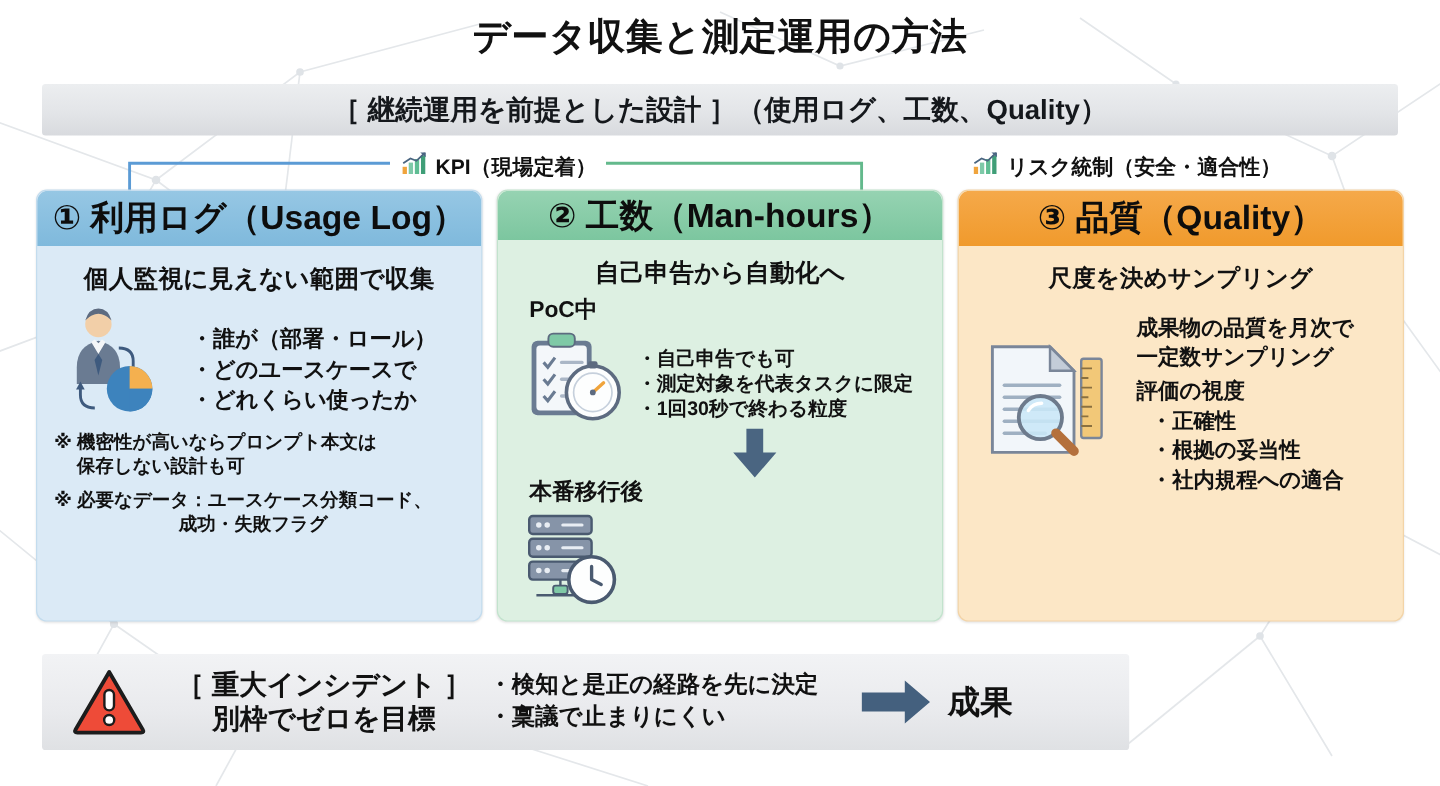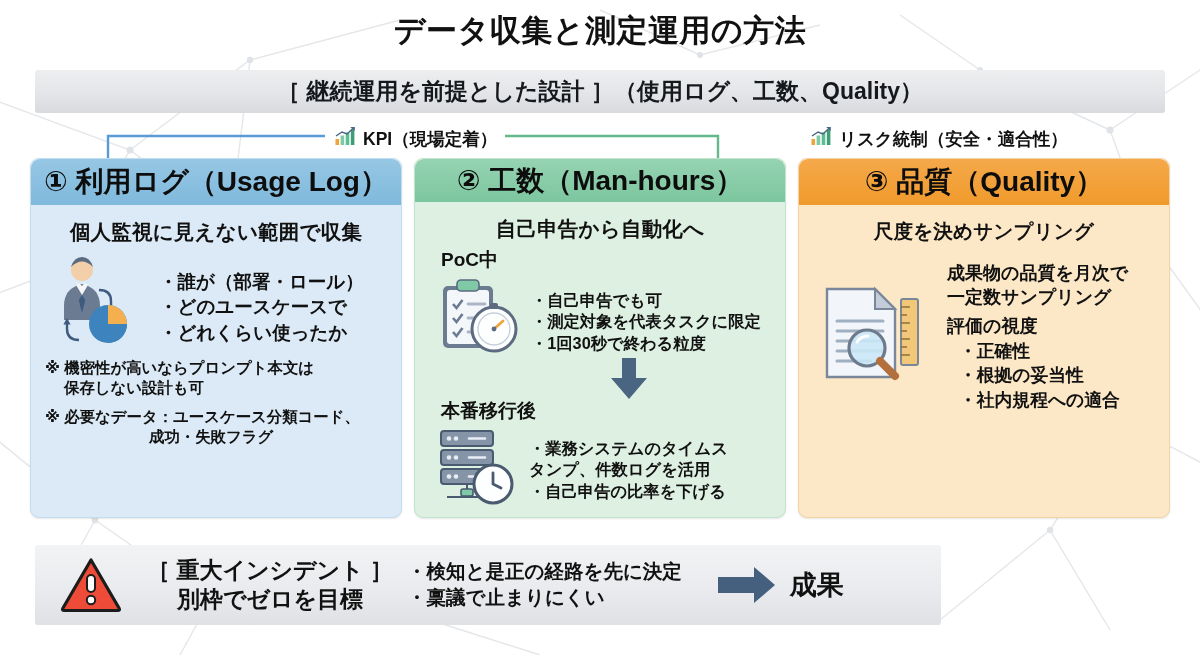--- a/index.html
+++ b/index.html
@@ -289,24 +289,20 @@
                 <path d="M34 13.5 L50 13.5"></path>
                   <path d="M34 32.5 L50 32.5"></path>
                   <path d="M34 51.5 L50 51.5"></path>
               </g>
               <path d="M32 59 L32 66 M12 72 L52 72 M32 66 L32 72" stroke="#4a5a70" stroke-width="2" fill="none"></path>
               <rect x="26" y="64" width="12" height="7" rx="2" fill="#7fc9a6" stroke="#4a5a70" stroke-width="1.6"></rect>
               <circle cx="58" cy="59" r="19" fill="#fdfefe" stroke="#4a5a70" stroke-width="3"></circle>
               <path d="M58 59 L58 48 M58 59 L66 63" stroke="#4a5a70" stroke-width="2.8" stroke-linecap="round"></path>
             </svg>
           </span>
-          <ul class="bullets c2c" style="margin-top:6px;margin-left:2px;max-width:205px;">
-            <li>業務システムのタイムスタンプ、件数ログを活用</li>
-            <li style="white-space:nowrap;">自己申告の比率を下げる</li>
-          </ul>
         </div>
       </div>
     </div>
 
     <div class="card c3">
       <div class="head">③ 品質（Quality）</div>
       <div class="body">
         <div class="lead small">尺度を決めサンプリング</div>
         <div class="iconrow" style="margin-top:12px;">
           <span style="flex:0 0 auto;margin:2px 6px 0 8px;">

